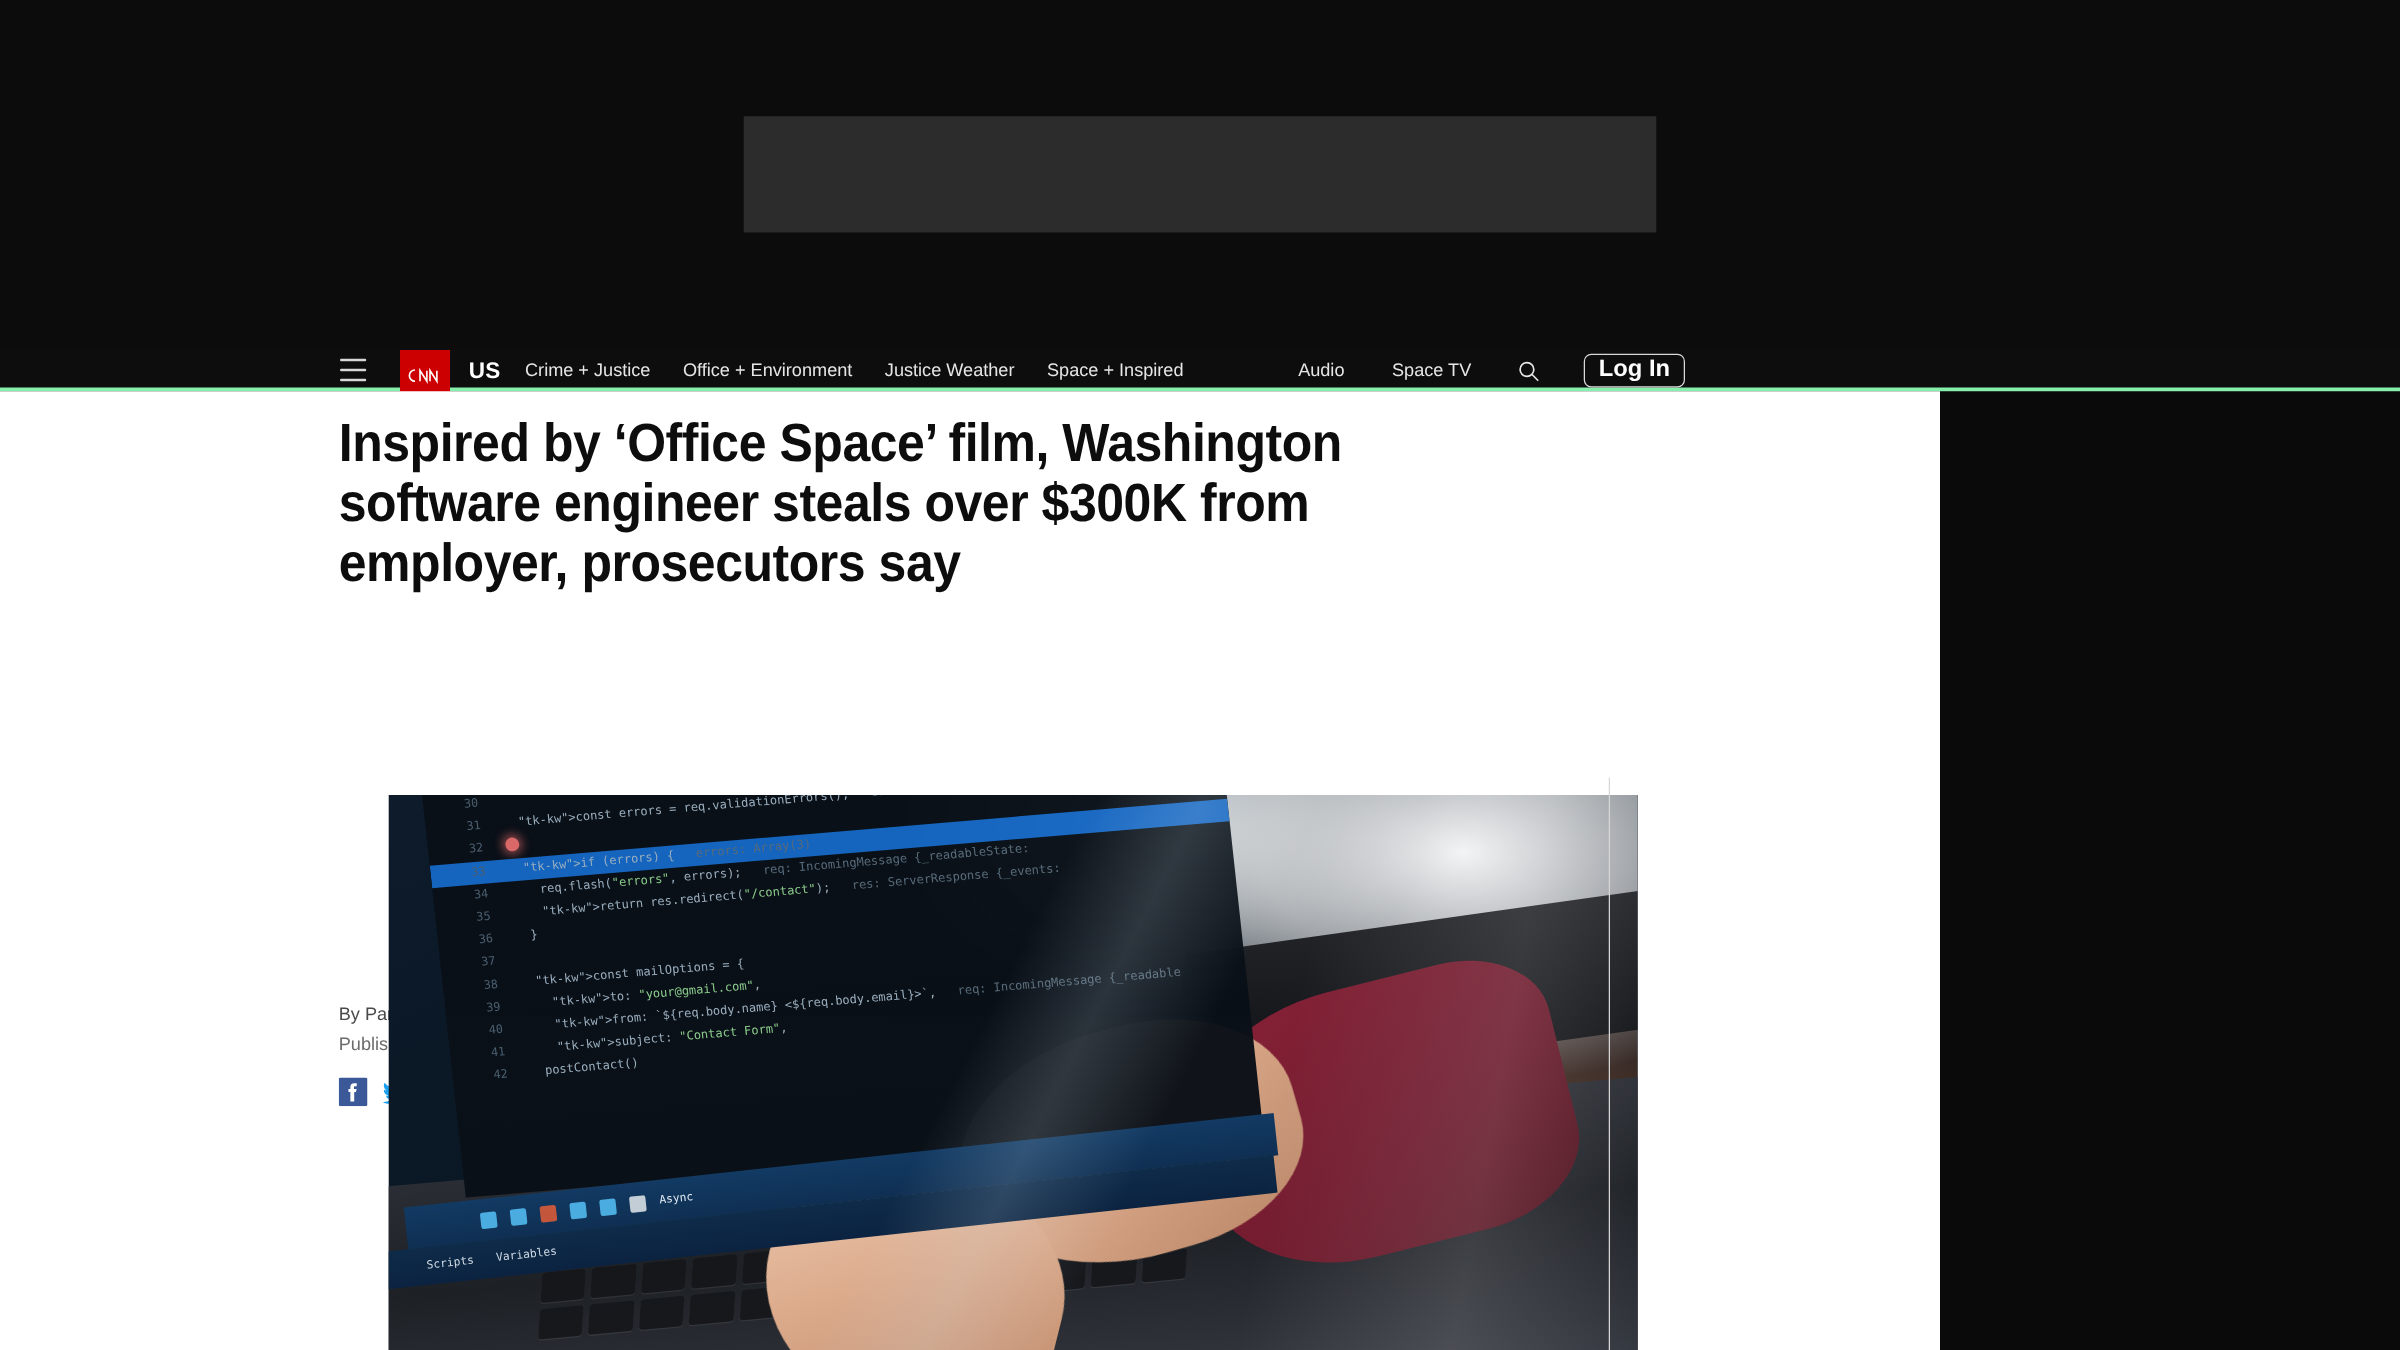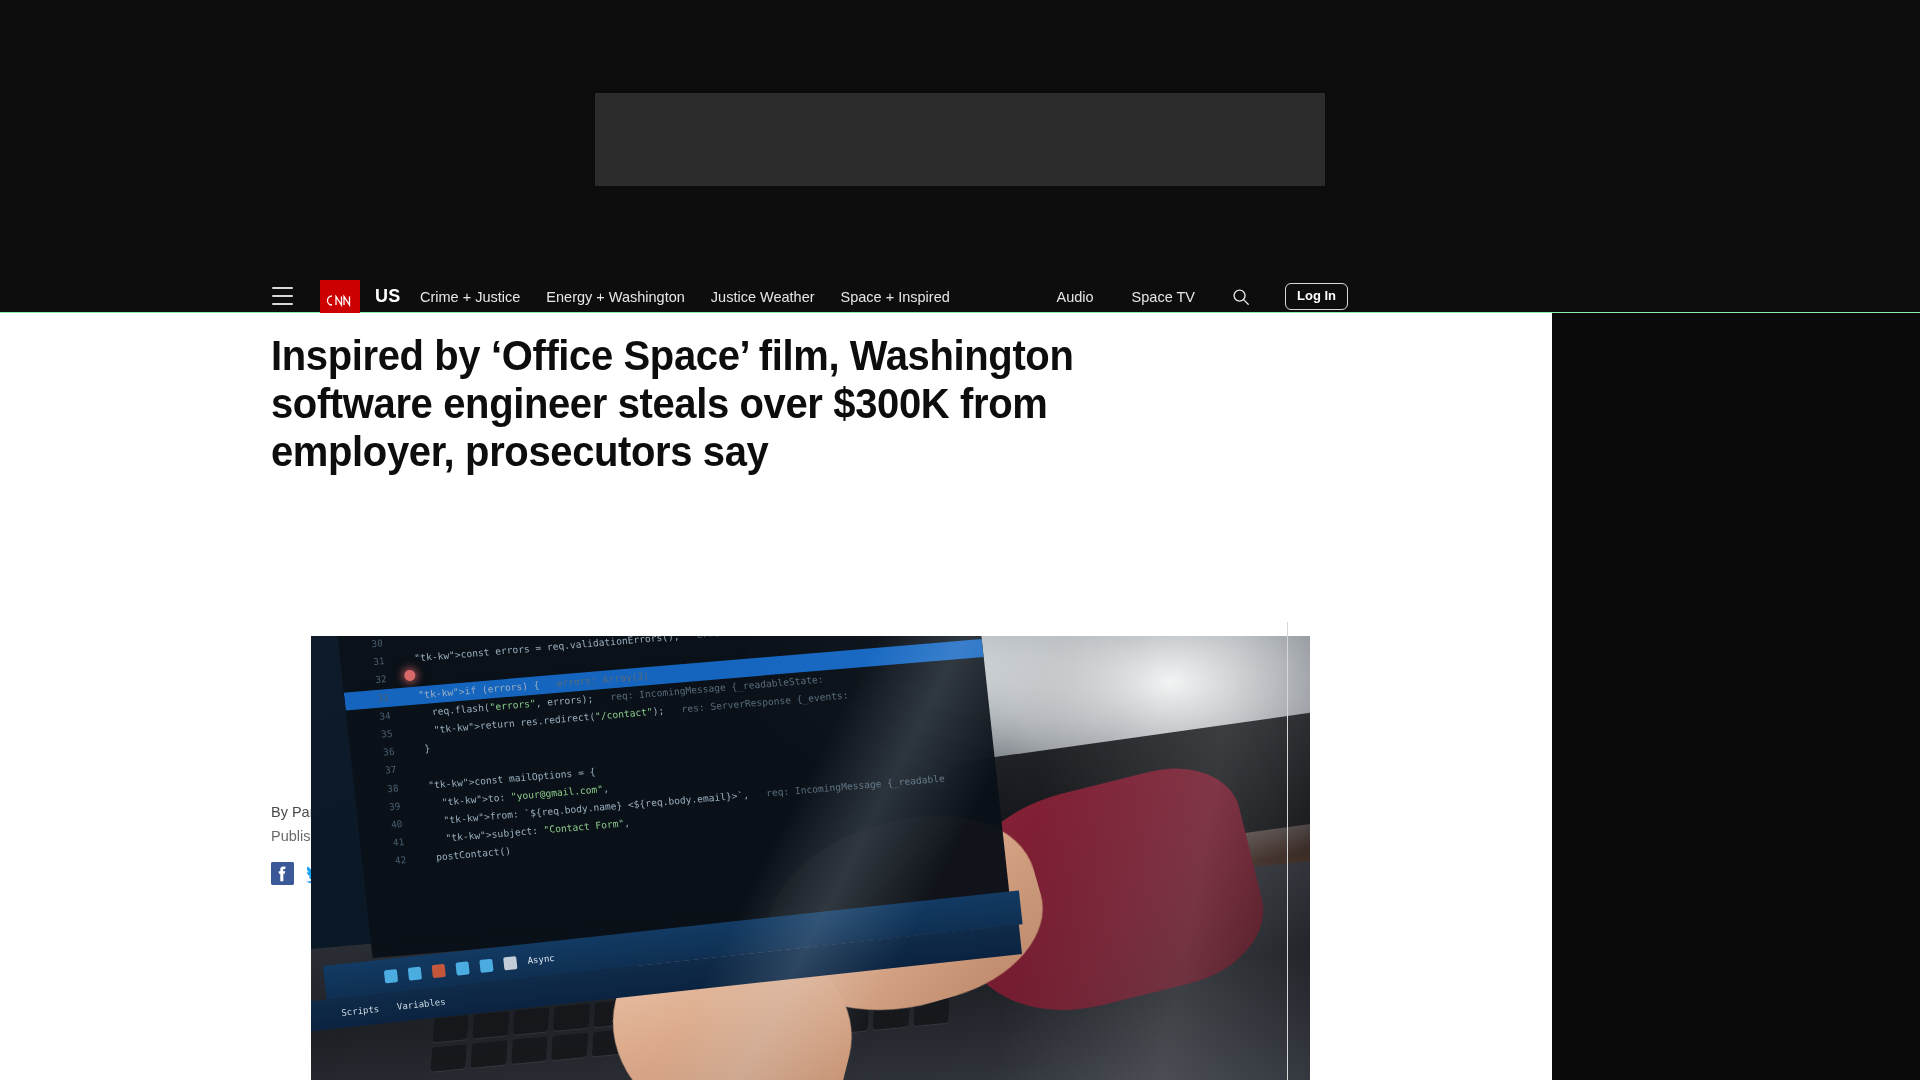--- a/index.html
+++ b/index.html
@@ -27,21 +27,21 @@
     width: 730px; height: 93px;
     background: #2c2c2c;
   }
 
   
   #navbar {
     position: absolute;
     left: 0; top: 280px;
     width: 1920px; height: 33px;
     background: #0d0d0d;
-    border-bottom: 1px solid #86efac;
+    border-bottom: 3px solid #86efac;
   }
   .nav-inner {
     position: relative;
     width: 1920px; height: 33px;
   }
   #hamburger {
     position: absolute;
     left: 272px; top: 7px;
     width: 21px; height: 18px;
     display: flex; flex-direction: column;
@@ -110,21 +110,21 @@
     margin-right: 22px;
     cursor: pointer;
     display: flex; align-items: center; justify-content: center;
   }
   #login-button {
     border: 1px solid #d9d9d9;
     border-radius: 6px;
     color: #ffffff;
     background: transparent;
     font-family: "Liberation Sans", sans-serif;
-    font-size: 13px;
+    font-size: 19px;
     font-weight: 700;
     padding: 4px 11px 5px;
     line-height: 16px;
     cursor: pointer;
     white-space: nowrap;
   }
 
   
   #article {
     position: absolute;
@@ -337,21 +337,21 @@
           <path d="M22 24 L22 7 L33 24 L33 7"></path>
           <path d="M38 24 L38 7 L49 24 L49 7"></path>
         </g>
       </svg>
     </a>
 
     <div id="section-label">US</div>
 
     <div id="nav-links">
       <a class="nav-link">Crime + Justice</a>
-      <a class="nav-link">Energy + Washington</a>
+      <a class="nav-link">Office + Environment</a>
       <a class="nav-link">Justice Weather</a>
       <a class="nav-link">Space + Inspired</a>
     </div>
 
     <div id="nav-right">
       <a id="audio-link" class="nav-link">Audio</a>
       <a id="livetv-link" class="nav-link">Space TV</a>
       <div id="search-icon">
         <svg width="18" height="18" viewBox="0 0 20 20" aria-hidden="true">
           <circle cx="8.4" cy="8.4" r="6.1" fill="none" stroke="#e6e6e6" stroke-width="1.5"></circle>

